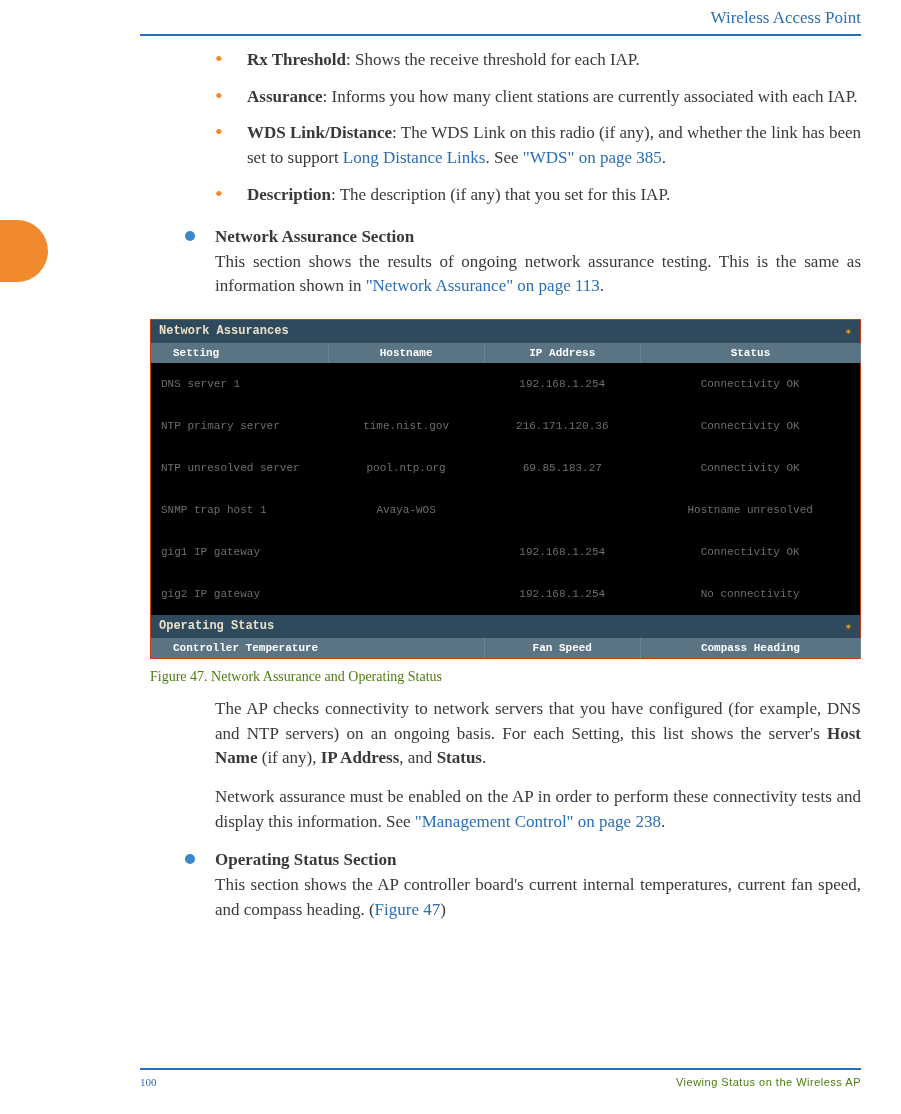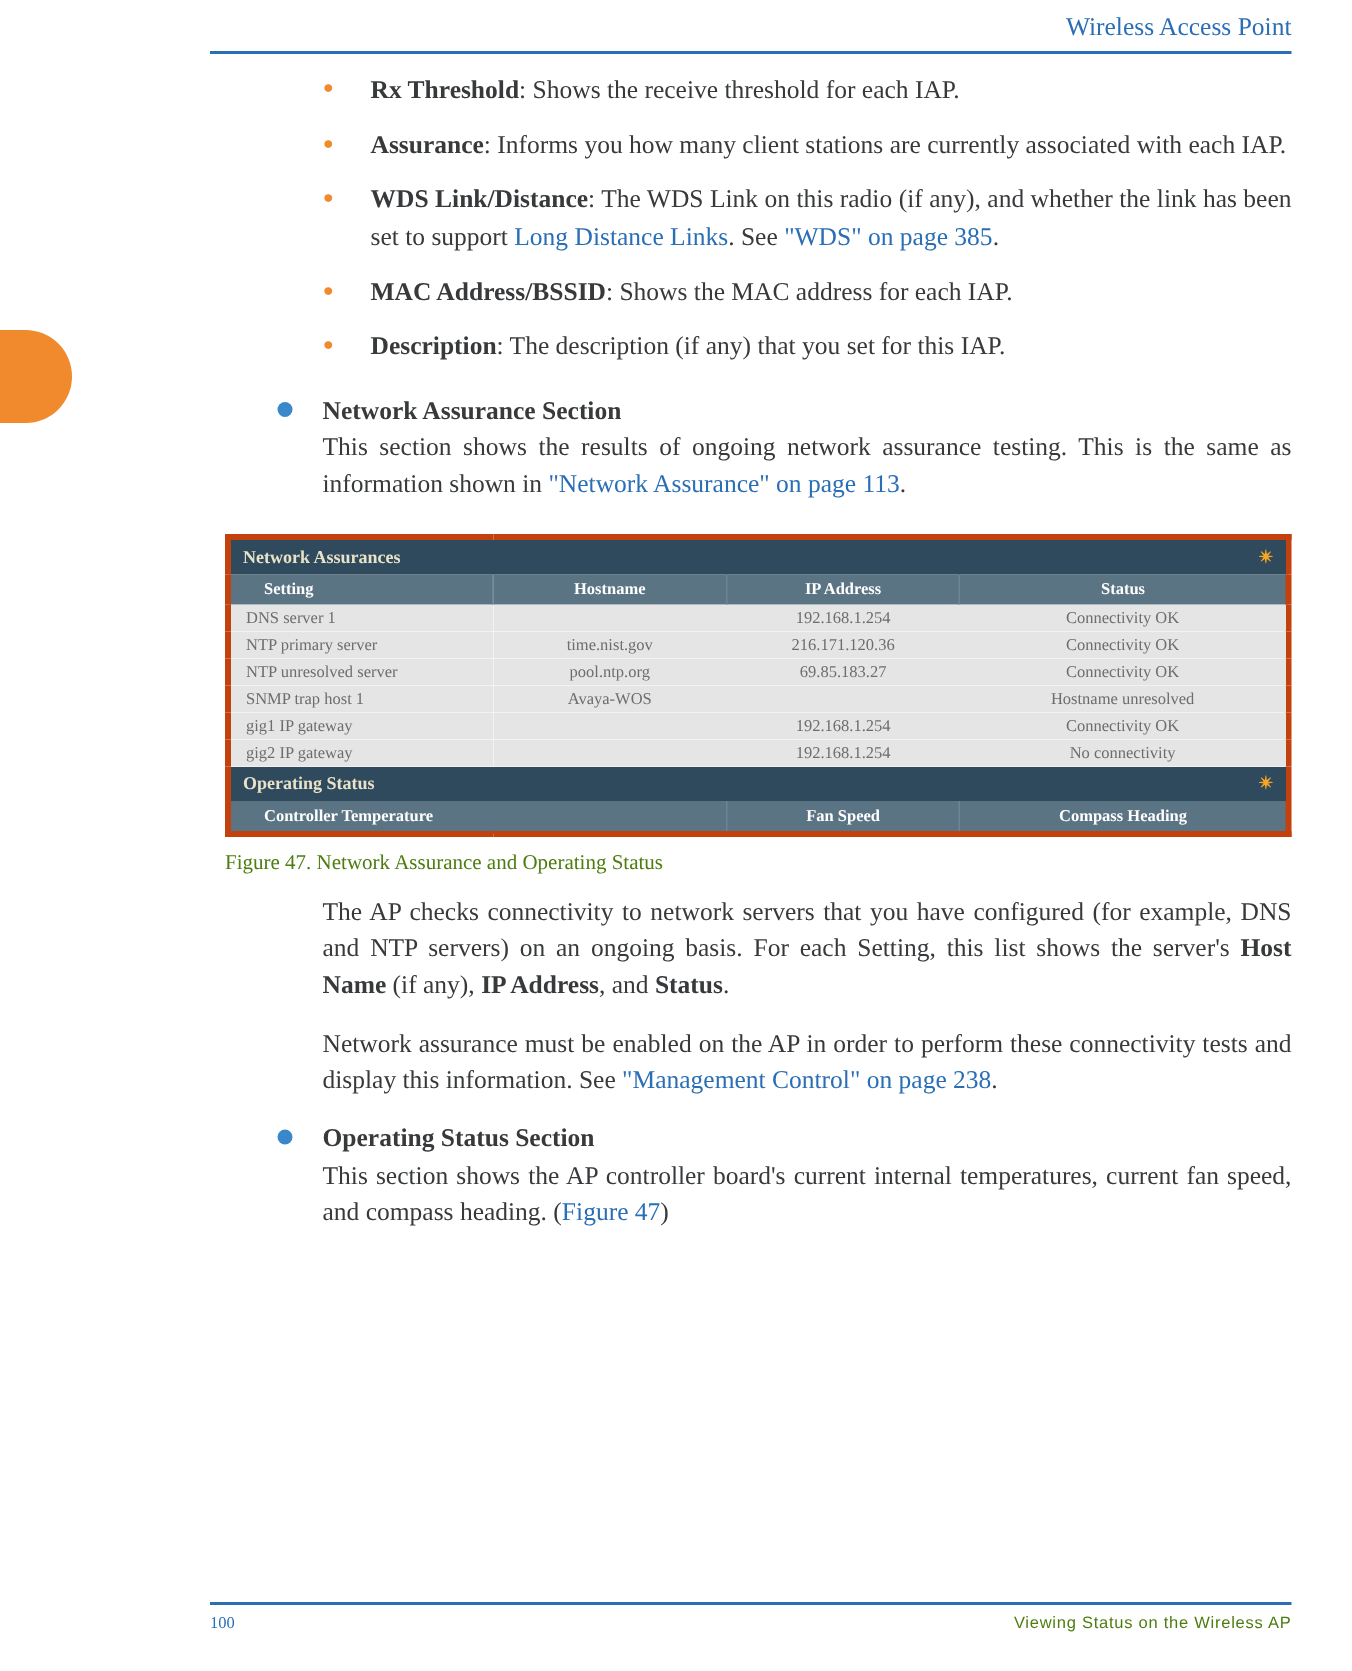--- a/index.html
+++ b/index.html
@@ -89,22 +89,22 @@
   .sec-head { font-weight: bold; }
   .para { margin: 0 0 14px 0; text-align: justify;}
   .indent { margin-left: 65px; }
 
   
   .figure-wrap {
     margin: 12px 40px 6px 150px;
   }
   .fig-table {
     width: 100%;
-    font-family: Liberation Serif, serif;
-    border: 4px solid #c2410c;
+    font-family: Liberation Mono, monospace;
+    border: 1px solid #c2410c;
     border-collapse: collapse;
     font-size: 11px;
     color: #666;
   }
   .fig-section-row td {
     background: #2f4a5d;
     color: #e9e2c8;
     font-weight: bold;
     padding: 4px 8px;
     font-size: 12px;
@@ -119,22 +119,22 @@
     background: #5b7484;
     color: #fff;
     font-weight: bold;
     text-align: center;
     padding: 4px 6px;
     font-size: 11px;
     border-right: 1px solid #6c8495;
   }
   .fig-head-row th:first-child { text-align: left; padding-left: 22px;}
   .fig-table td.cell {
-    background: #e5e5e5;
-    padding: 3px 8px;
+    background: #000000;
+    padding: 15px 8px;
     text-align: center;
     color: #6d6d6d;
     filter: blur(0.3px);
   }
   .fig-table td.cell:first-child { text-align: left; padding-left: 10px;}
   .fig-caption {
     text-align: left;
     font-size: 14px;
     margin: 10px 0 10px 0;
     color: #4d7c0f;
@@ -176,23 +176,20 @@
 
     <ul class="bullets">
       <li>
         <span class="term">Rx Threshold</span><span>: Shows the receive threshold for each IAP.</span>
       </li>
       <li>
         <span class="term">Assurance</span><span>: Informs you how many client stations are currently associated with each IAP.</span>
       </li>
       <li>
         <span class="term">WDS Link/Distance</span><span>: The WDS Link on this radio (if any), and whether the link has been set to support </span><span class="link">Long Distance Links</span><span>. See </span><span class="link">"WDS" on page 385</span><span>.</span>
-      </li>
-      <li>
-        <span class="term">MAC Address/BSSID</span><span>: Shows the MAC address for each IAP.</span>
       </li>
       <li>
         <span class="term">Description</span><span>: The description (if any) that you set for this IAP.</span>
       </li>
     </ul>
 
     <ul class="sections">
       <li>
         <span class="disc"></span>
         <span class="sec-head">Network Assurance Section</span><br>

